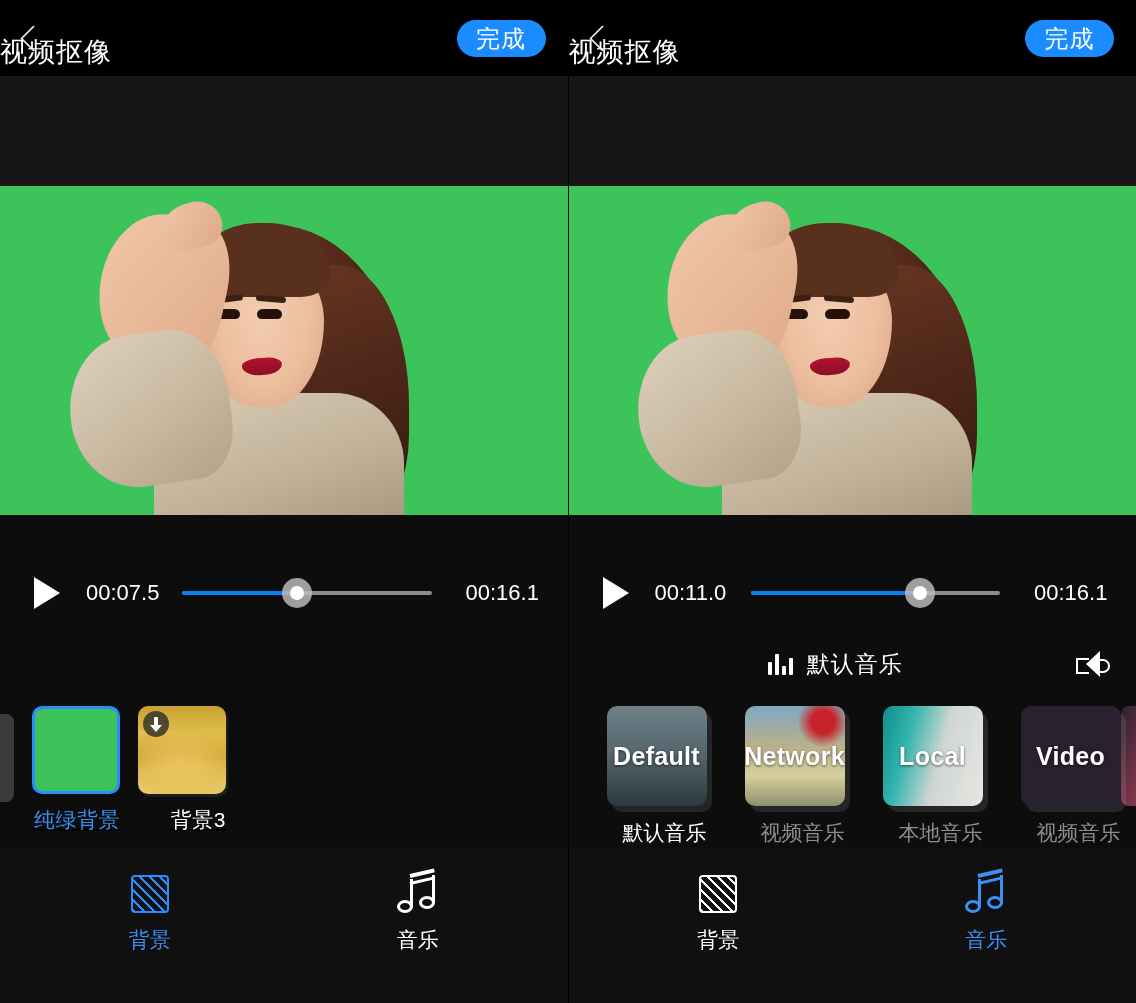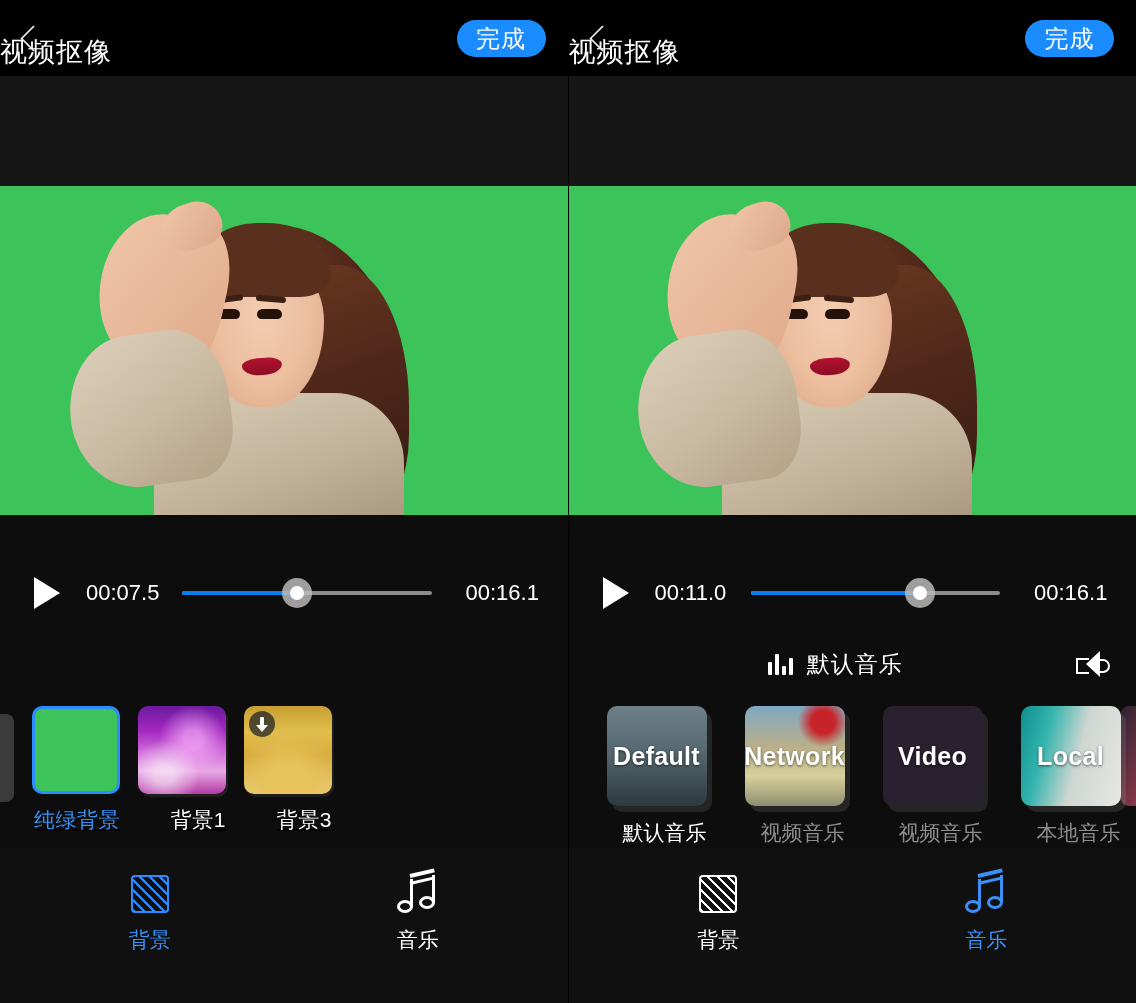--- a/index.html
+++ b/index.html
@@ -245,24 +245,20 @@
 
     <div class="music-bar empty"></div>
 
     <div class="row bg-row">
       <div class="partial-left"></div>
       <div class="item bg-item">
         <div class="thumb sel t-green"></div>
         <div class="lbl blue">纯绿背景</div>
       </div>
       <div class="item bg-item">
-        <div class="thumb t-b1"></div>
-        <div class="lbl">背景1</div>
-      </div>
-      <div class="item bg-item">
         <div class="thumb t-b3">
           <div class="dl">
             <span class="stem"></span>
               <span class="tip"></span>
           </div>
         </div>
         <div class="lbl">背景3</div>
       </div>
     </div>
 
@@ -357,30 +353,30 @@
         </div>
         <div class="mlbl">默认音乐</div>
       </div>
       <div class="item mus-item">
         <div class="mthumb m-network">
           <span class="cap">Network</span>
         </div>
         <div class="mlbl dim">视频音乐</div>
       </div>
       <div class="item mus-item">
+        <div class="mthumb m-local">
+          <span class="cap">Local</span>
+        </div>
+        <div class="mlbl dim">本地音乐</div>
+      </div>
+      <div class="item mus-item">
         <div class="mthumb m-video">
           <span class="cap">Video</span>
         </div>
         <div class="mlbl dim">视频音乐</div>
-      </div>
-      <div class="item mus-item">
-        <div class="mthumb m-local">
-          <span class="cap">Local</span>
-        </div>
-        <div class="mlbl dim">本地音乐</div>
       </div>
       <div class="partial-right"></div>
     </div>
 
     <div class="tabbar">
       <div class="tab">
         <div class="tab-icon">
             <span class="hatch"></span>
           </div>
         <div class="tab-lbl">背景</div>

